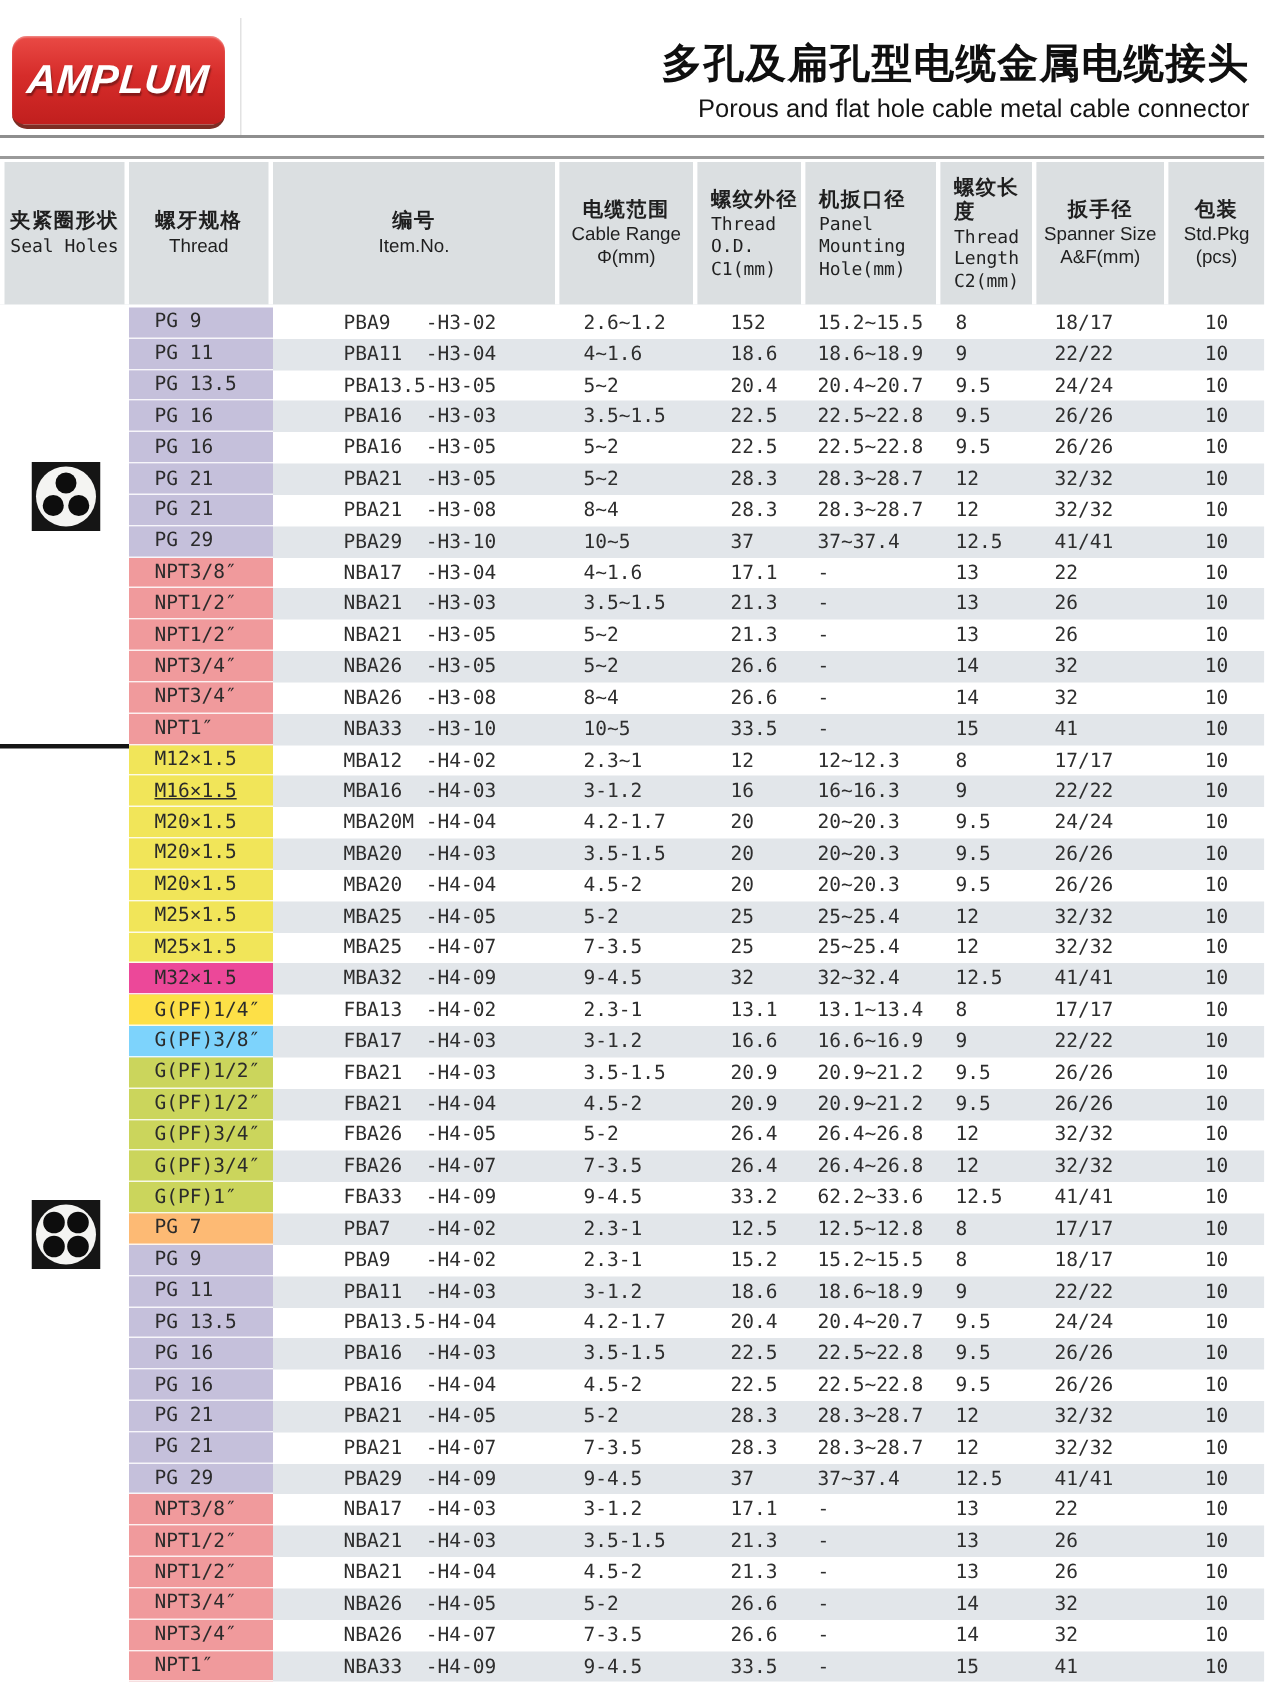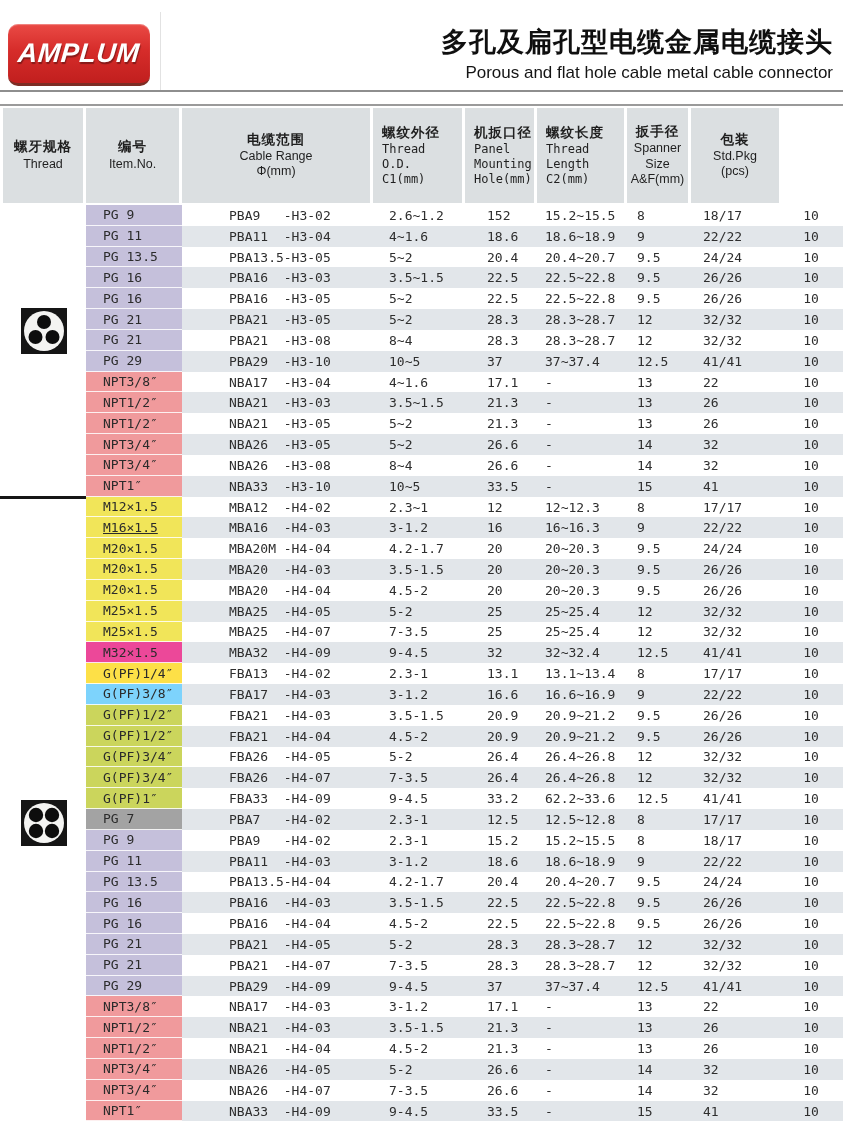--- a/index.html
+++ b/index.html
@@ -75,20 +75,24 @@
 
   <div class="titles">
     <div class="title-zh">多孔及扁孔型电缆金属电缆接头</div>
     <div class="title-en">Porous and flat hole cable metal cable connector</div>
   </div>
 
   <div class="rule rule-1"></div>
   <div class="rule rule-2"></div>
 
   <div class="thead" id="thead">
+      <div class="th mono">
+        <div class="zh">夹紧圈形状</div>
+        <div class="en">Seal Holes</div>
+      </div>
       <div class="th">
         <div class="zh">螺牙规格</div>
         <div class="en">Thread</div>
       </div>
       <div class="th">
         <div class="zh">编号</div>
         <div class="en">Item.No.</div>
       </div>
       <div class="th">
         <div class="zh">电缆范围</div>
@@ -429,21 +433,21 @@
           <div class="thread-cell cell" style="background: rgb(203, 213, 92);">G(PF)1″</div>
           <div class="cell c-item">FBA33  -H4-09</div>
           <div class="cell c-range">9-4.5</div>
           <div class="cell c-od">33.2</div>
           <div class="cell c-panel">62.2~33.6</div>
           <div class="cell c-len">12.5</div>
           <div class="cell c-span">41/41</div>
           <div class="cell c-pkg">10</div>
         </div>
         <div class="row stripe">
-          <div class="thread-cell cell" style="background: #a3a3a3;">PG 7</div>
+          <div class="thread-cell cell" style="background: #fdba74;">PG 7</div>
           <div class="cell c-item">PBA7   -H4-02</div>
           <div class="cell c-range">2.3-1</div>
           <div class="cell c-od">12.5</div>
           <div class="cell c-panel">12.5~12.8</div>
           <div class="cell c-len">8</div>
           <div class="cell c-span">17/17</div>
           <div class="cell c-pkg">10</div>
         </div>
         <div class="row">
           <div class="thread-cell cell" style="background: rgb(197, 192, 219);">PG 9</div>

